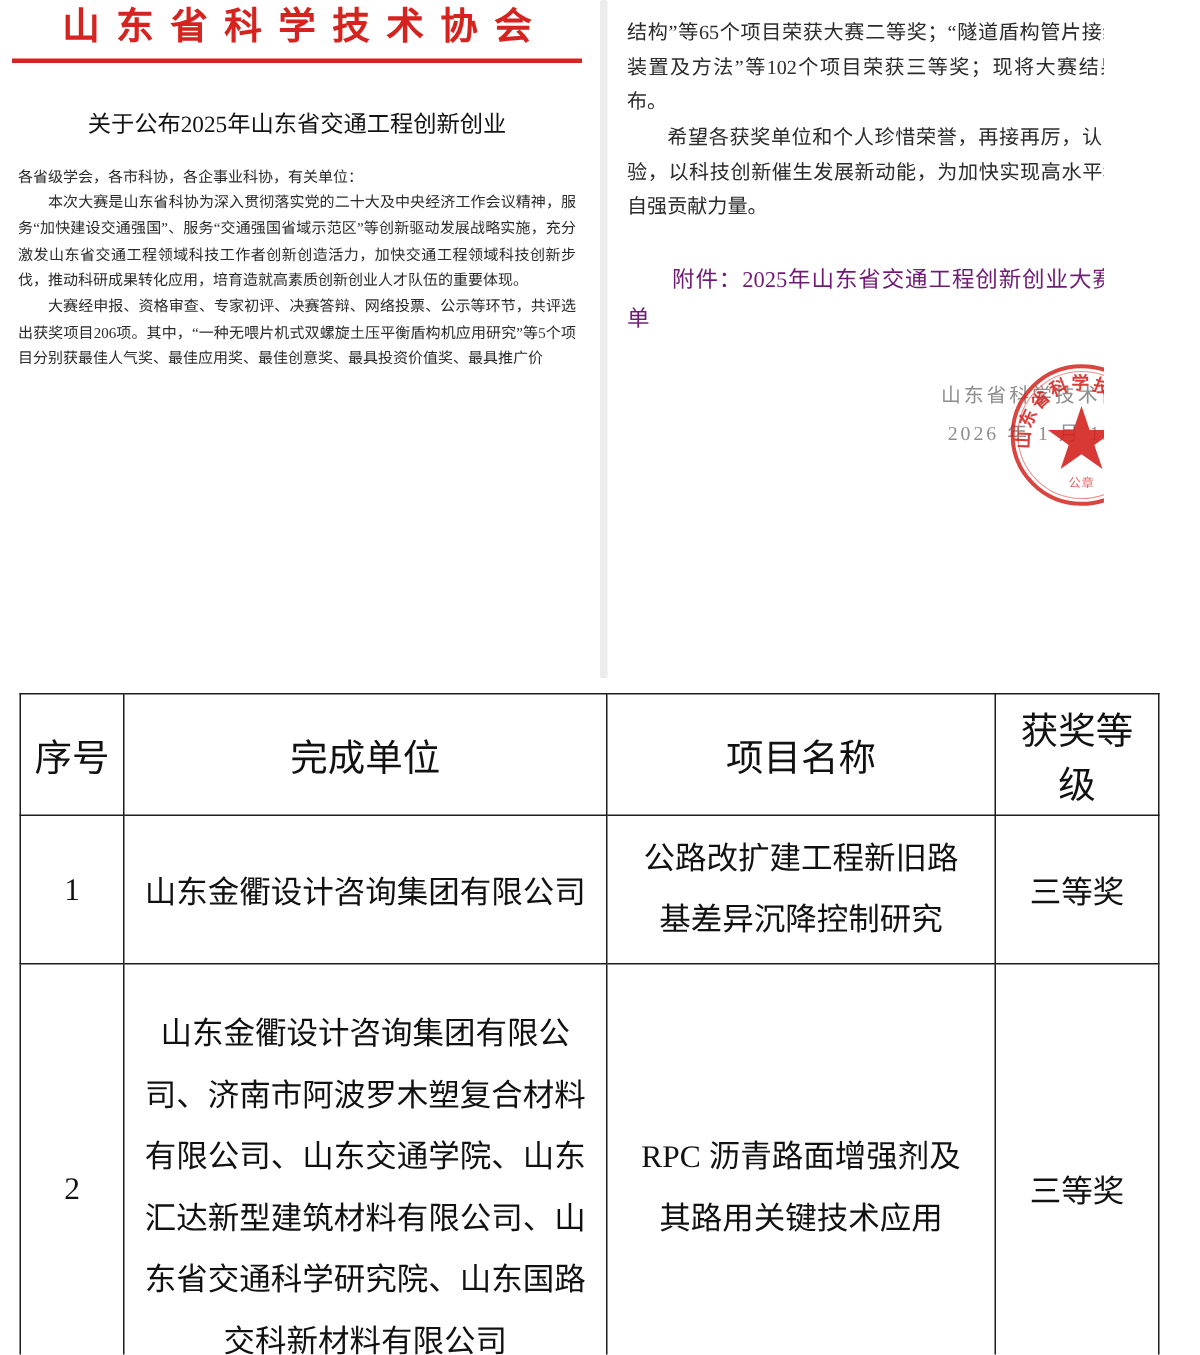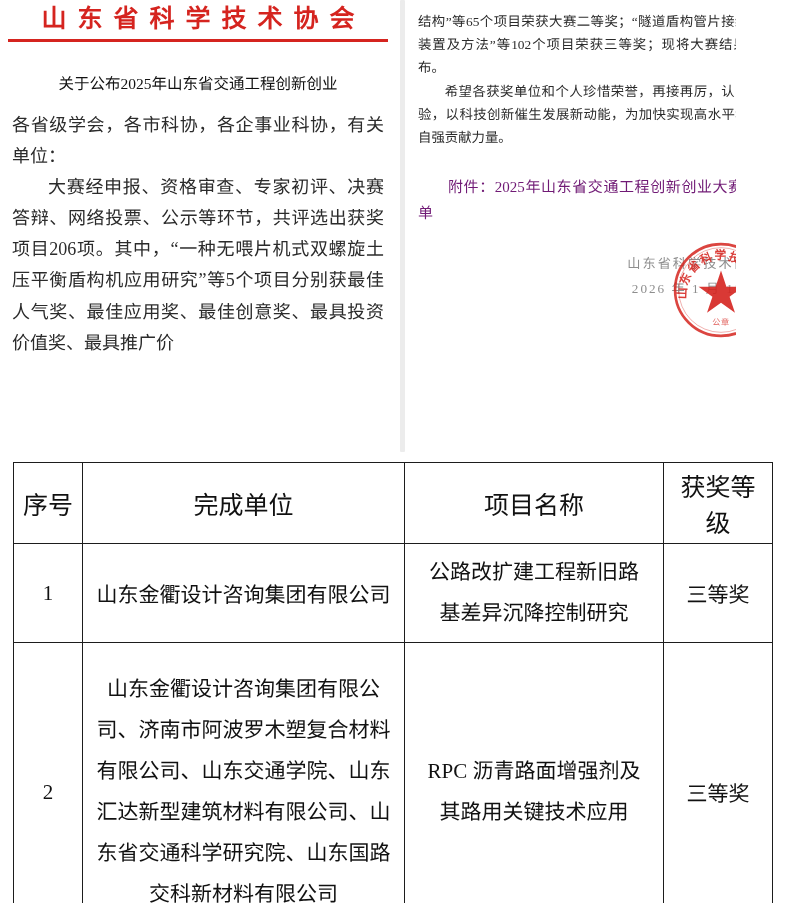--- a/index.html
+++ b/index.html
@@ -78,21 +78,21 @@
     font-weight: normal;
     font-size: 15.5px;
     line-height: 1.55;
     margin: 30px 26px 0 26px;
     color: #121212;
   }
 
   
   .body-text {
     margin: 14px 12px 0 12px;
-    font-size: 18px;
+    font-size: 10px;
     line-height: 1.73;
     color: #2b2b2b;
     text-align: justify;
   }
   .para { margin: 0; }
   .para.indent { text-indent: 2em; }
 
   
   .body-text-right {
     margin: 10px 10px 0 8px;
@@ -181,20 +181,21 @@
       <div class="masthead-title">山东省科学技术协会</div>
       <div class="masthead-rule"></div>
     </div>
 
     <div class="doc-title">
       <div>关于公布2025年山东省交通工程创新创业</div>
     </div>
 
     <div class="body-text">
       <p class="para">各省级学会，各市科协，各企事业科协，有关单位：</p>
+      <p class="para indent">本次大赛是山东省科协为深入贯彻落实党的二十大及中央经济工作会议精神，服务“加快建设交通强国”、服务“交通强国省域示范区”等创新驱动发展战略实施，充分激发山东省交通工程领域科技工作者创新创造活力，加快交通工程领域科技创新步伐，推动科研成果转化应用，培育造就高素质创新创业人才队伍的重要体现。</p>
       <p class="para indent">大赛经申报、资格审查、专家初评、决赛答辩、网络投票、公示等环节，共评选出获奖项目206项。其中，“一种无喂片机式双螺旋土压平衡盾构机应用研究”等5个项目分别获最佳人气奖、最佳应用奖、最佳创意奖、最具投资价值奖、最具推广价</p>
 
     </div>
   </div>
 
   <div class="col col-right">
     <div class="body-text-right">
       <p class="para">结构”等65个项目荣获大赛二等奖；“隧道盾构管片接缝处防水装置及方法”等102个项目荣获三等奖；现将大赛结果予以公布。</p>
       <p class="para indent">希望各获奖单位和个人珍惜荣誉，再接再厉，认真总结经验，以科技创新催生发展新动能，为加快实现高水平科技自立自强贡献力量。</p>
 

